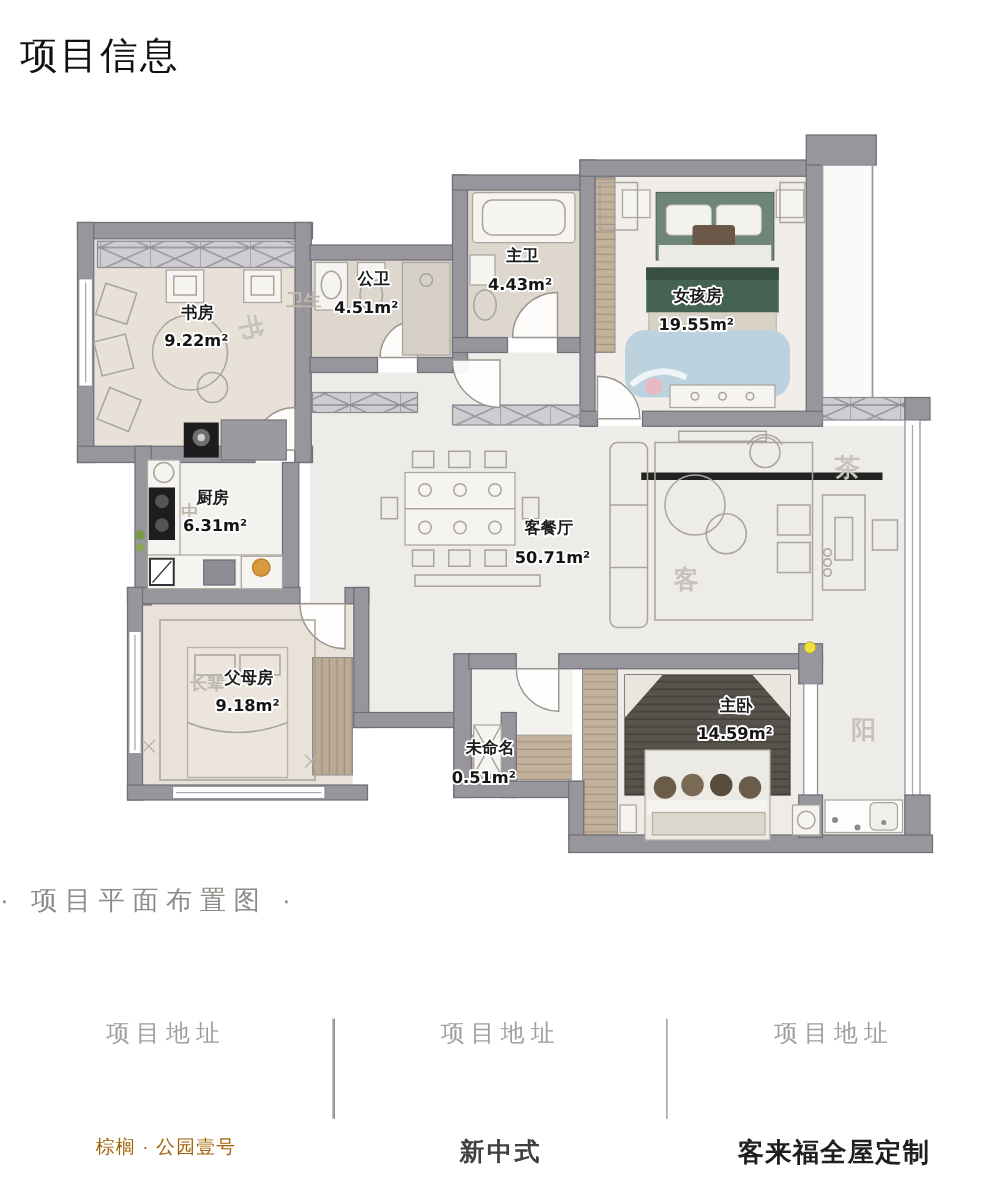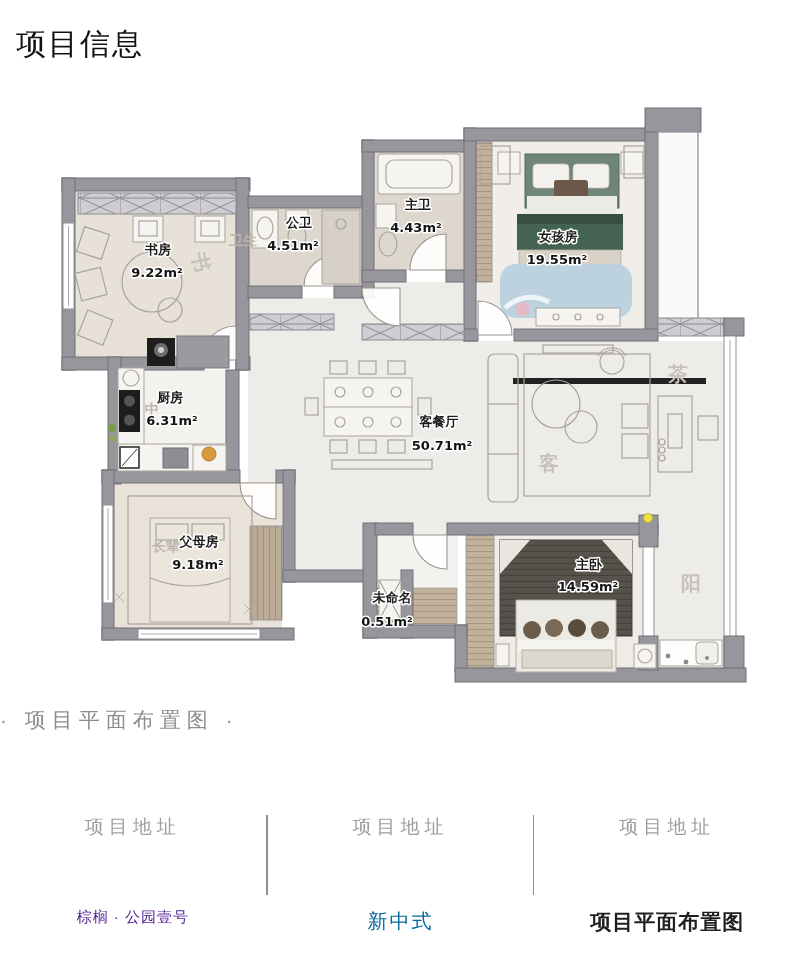--- a/index.html
+++ b/index.html
@@ -5,23 +5,23 @@
   html,body{margin:0;padding:0;background:#ffffff;}
   body{font-family:"Liberation Sans","DejaVu Sans",sans-serif;}
   .stage{position:relative;width:800px;height:961px;background:#ffffff;overflow:hidden;margin:0 auto;}
   .page-title{position:absolute;left:16px;top:24px;font-size:30px;font-weight:400;color:#111;letter-spacing:2px;}
   .plan-wrap{position:absolute;left:0;top:78px;width:800px;height:620px;}
   .caption{position:absolute;left:0;top:706px;width:800px;
            font-size:21px;color:#8f8c88;letter-spacing:6px;font-weight:500;}
   .footer{position:absolute;left:0;top:800px;width:800px;height:110px;display:flex;align-items:stretch;}
   .fcol{flex:1;display:flex;flex-direction:column;align-items:center;justify-content:flex-start;padding-top:14px;gap:44px;}
   .fcol .flabel{font-size:19px;color:#9e9e9e;letter-spacing:5px;margin-bottom:24px;}
-  .fval-sm{font-size:15px;color:#4c1d95;letter-spacing:1px;}
+  .fval-sm{font-size:15px;color:#a16207;letter-spacing:1px;}
   .fval-lg{font-size:26px;color:#2c2c2c;letter-spacing:1px;}
-  .fval-md{font-size:20px;color:#0369a1;letter-spacing:2px;font-weight:400;}
+  .fval-md{font-size:20px;color:#404040;letter-spacing:2px;font-weight:700;}
   .fval-xl{font-size:21px;color:#1f1f1f;letter-spacing:1px;font-weight:600;}
   .vdiv{width:1px;background:#8d8d8d;height:80px;align-self:center;}
   
   .wall{fill:#97969c;stroke:#716f77;stroke-width:1;}
   .win{fill:#ffffff;stroke:#8f8e96;stroke-width:1;}
   .winline{stroke:#a9a8ae;stroke-width:1;fill:none;}
   .furn{fill:none;stroke:#a9a49c;stroke-width:1.2;}
   .furnf{fill:#f6f4f0;stroke:#a9a49c;stroke-width:1;}
   .door{fill:#ffffff;fill-opacity:.92;stroke:#99958d;stroke-width:1.1;}
   .lbl{font:bold 13px "DejaVu Sans",sans-serif;fill:#1b1b1b;text-anchor:middle;
@@ -353,17 +353,17 @@
     </div>
     <div class="vdiv"></div>
     <div class="vdiv"></div>
     <div class="fcol">
       <div class="flabel">项目地址</div>
       <div class="fval-md">新中式</div>
     </div>
     <div class="vdiv"></div>
     <div class="fcol">
       <div class="flabel">项目地址</div>
-      <div class="fval-xl">项目平面布置图</div>
+      <div class="fval-xl">客来福全屋定制</div>
     </div>
   </div>
 
 </div>
 
 </body></html>

